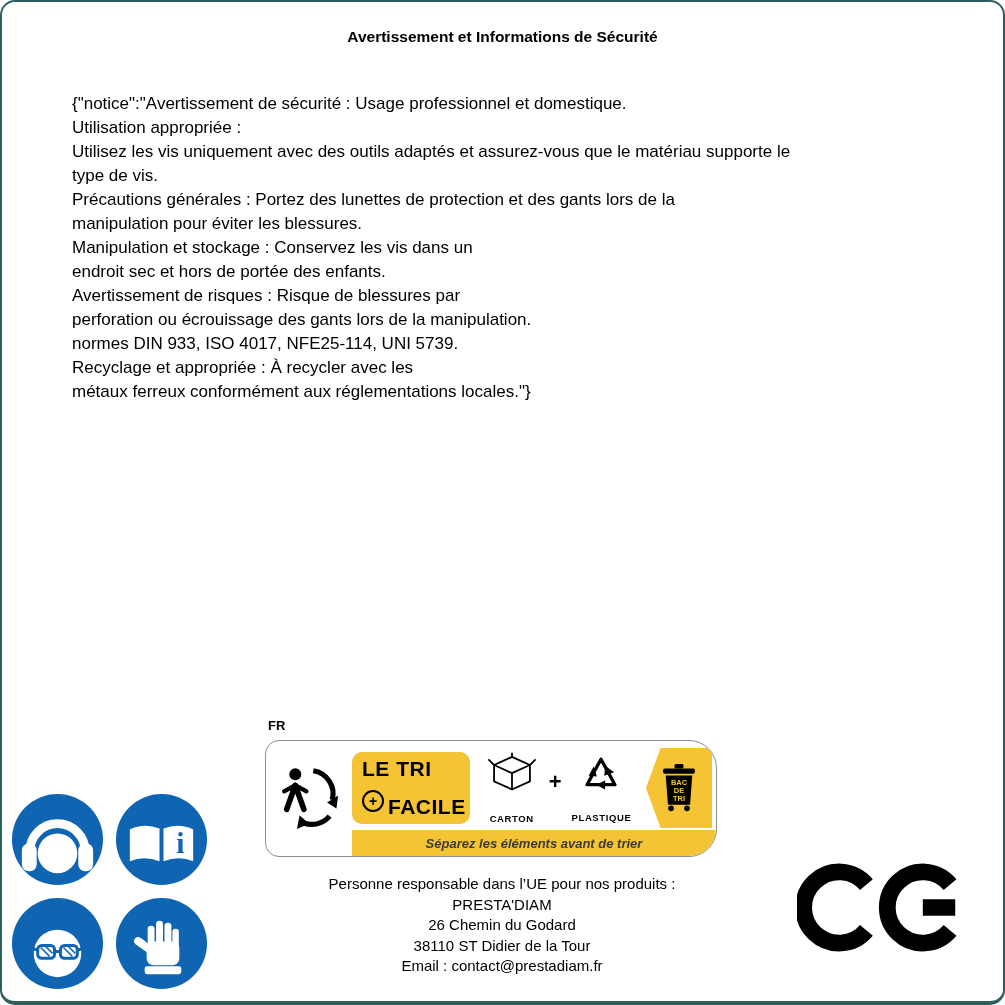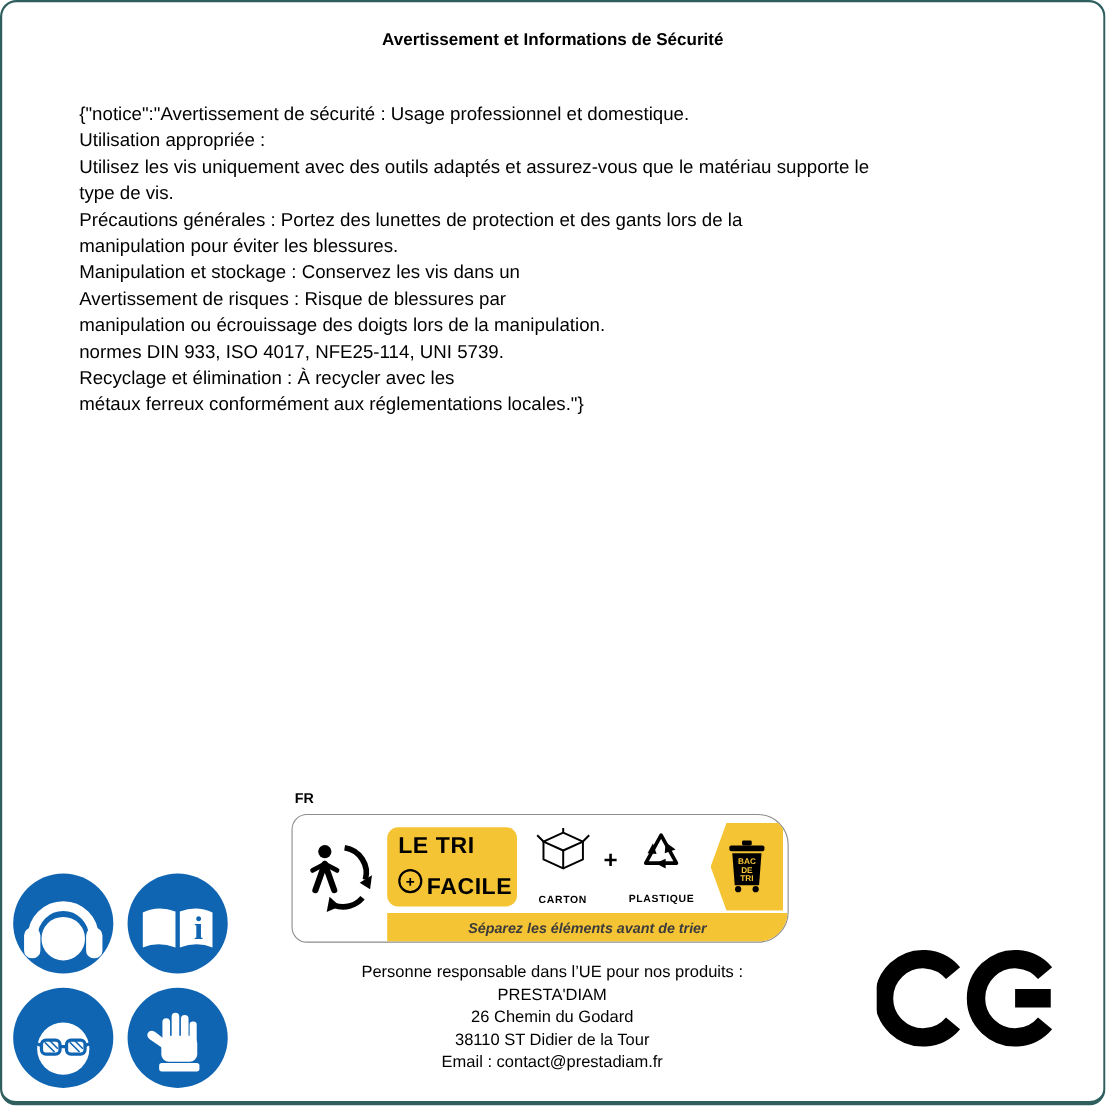--- a/index.html
+++ b/index.html
@@ -110,24 +110,25 @@
   <div class="title">Avertissement et Informations de Sécurité</div>
 
   <div class="notice-body">
     <div class="notice-line">{"notice":"Avertissement de sécurité : Usage professionnel et domestique.</div>
     <div class="notice-line">Utilisation appropriée :</div>
     <div class="notice-line">Utilisez les vis uniquement avec des outils adaptés et assurez-vous que le matériau supporte le</div>
     <div class="notice-line">type de vis.</div>
     <div class="notice-line">Précautions générales : Portez des lunettes de protection et des gants lors de la</div>
     <div class="notice-line">manipulation pour éviter les blessures.</div>
     <div class="notice-line">Manipulation et stockage : Conservez les vis dans un</div>
+    <div class="notice-line">endroit sec et hors de portée des enfants.</div>
     <div class="notice-line">Avertissement de risques : Risque de blessures par</div>
-    <div class="notice-line">manipulation ou écrouissage des doigts lors de la manipulation.</div>
+    <div class="notice-line">perforation ou écrouissage des gants lors de la manipulation.</div>
     <div class="notice-line">normes DIN 933, ISO 4017, NFE25-114, UNI 5739.</div>
-    <div class="notice-line">Recyclage et élimination : À recycler avec les</div>
+    <div class="notice-line">Recyclage et appropriée : À recycler avec les</div>
     <div class="notice-line">métaux ferreux conformément aux réglementations locales."}</div>
   </div>
 
   <div class="pictograms">
     <div class="picto">
       <svg viewBox="0 0 96 96">
         <circle cx="48" cy="48" r="46" fill="#1065b2"></circle>
         <circle cx="48" cy="62" r="20" fill="#fff"></circle>
         <path d="M20 60 A28 28 0 0 1 76 60" fill="none" stroke="#fff" stroke-width="9"></path>
         <rect x="12" y="52" width="15" height="28" rx="7" fill="#fff"></rect>

